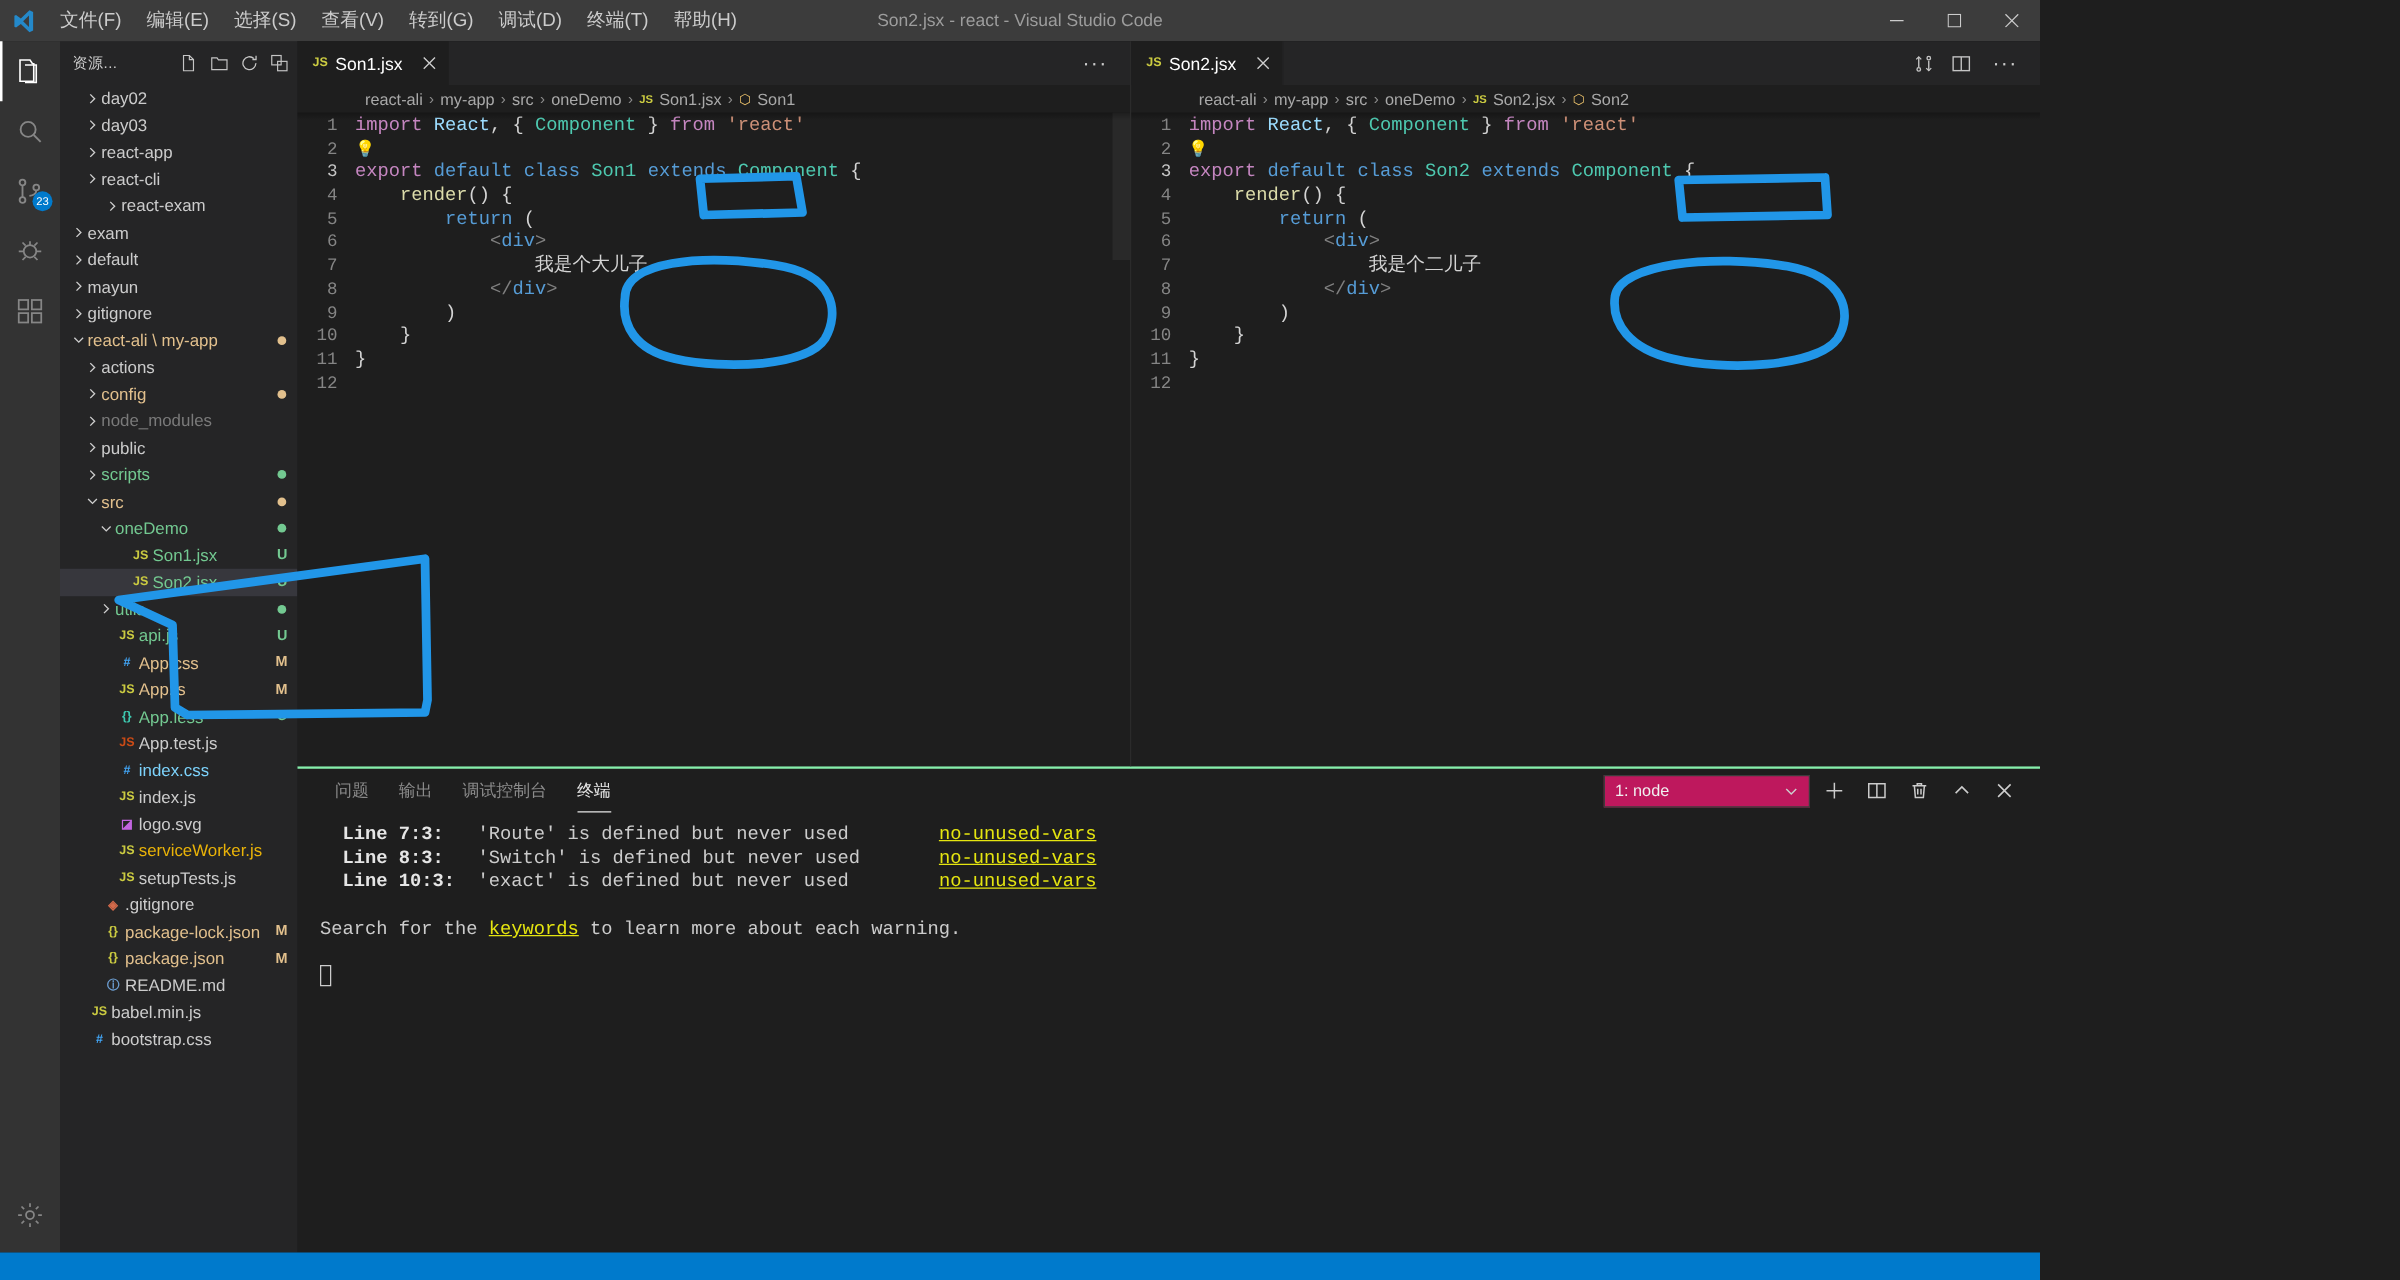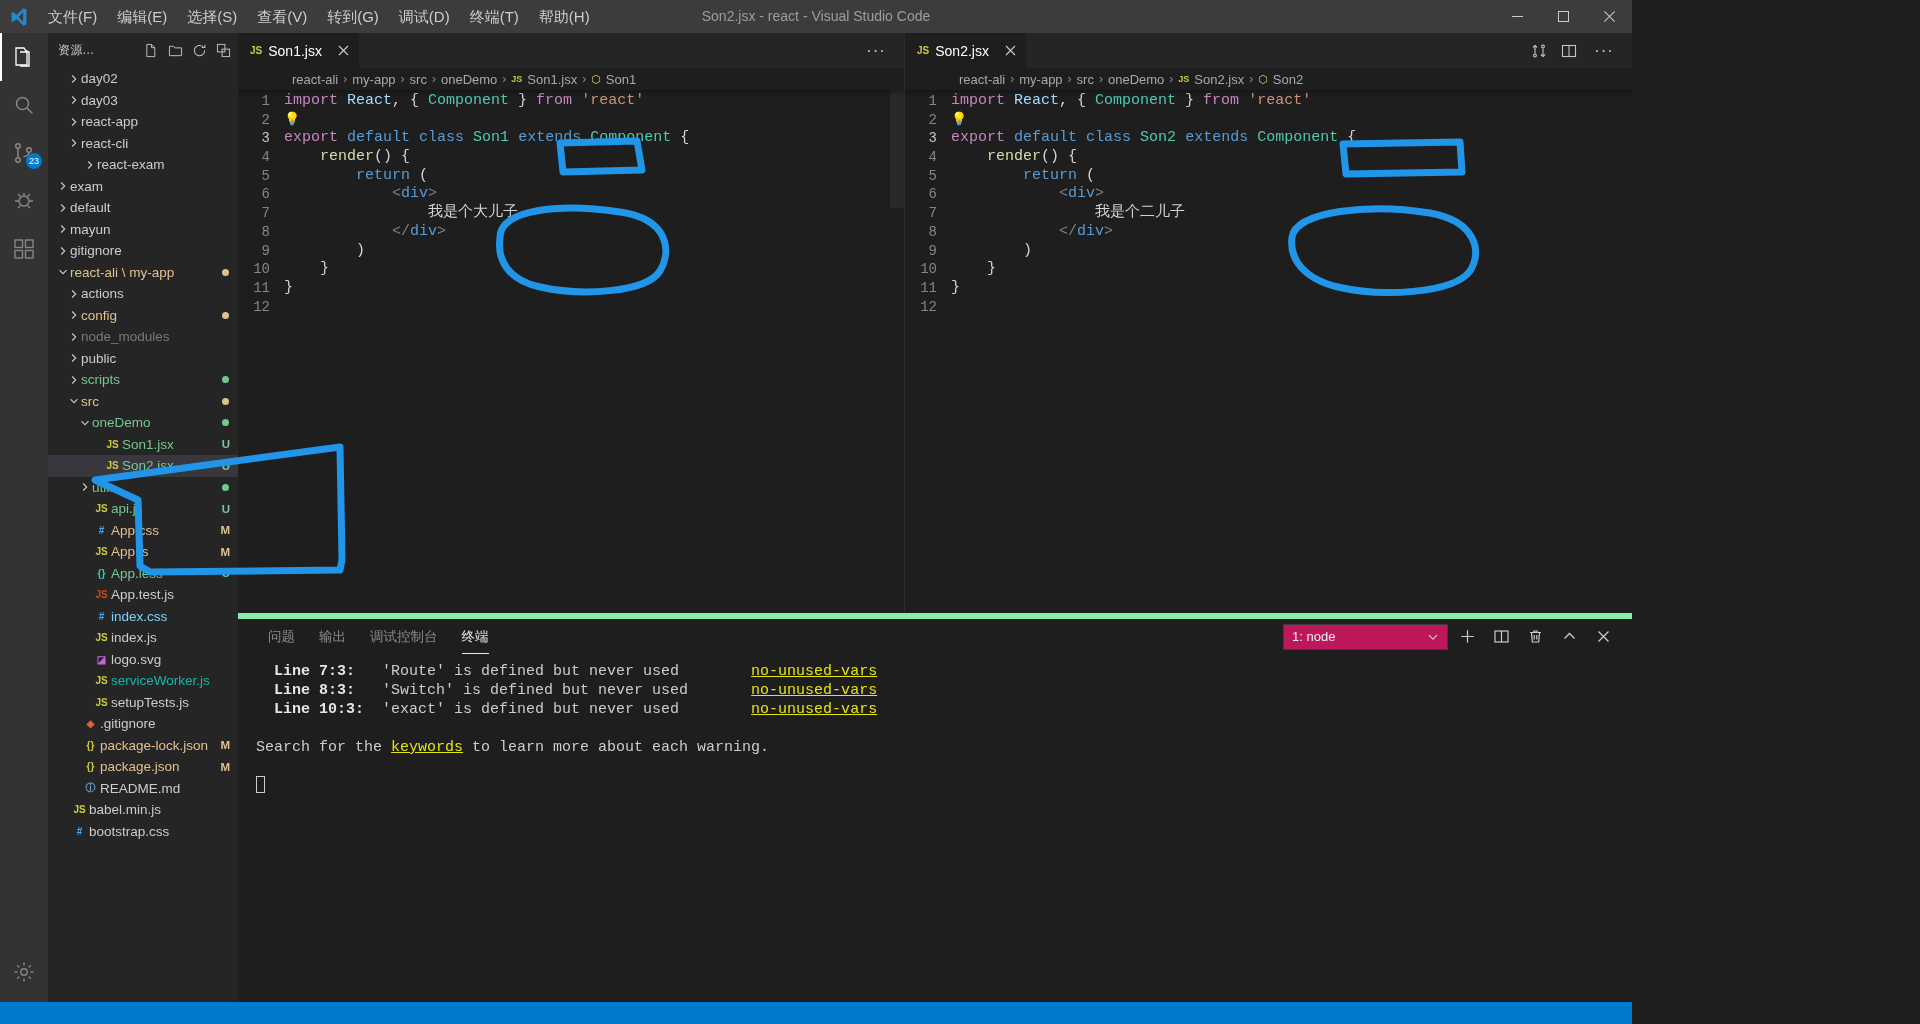--- a/index.html
+++ b/index.html
@@ -146,21 +146,21 @@
   .txt{ color: #d4d4d4; }
   .bulb { color: #ffcc00; font-size: 13px; }
   .minimap-slider {
     position: absolute; right: 0; top: 0; width: 14px; height: 118px;
     background: rgba(121,121,121,.12);
   }
   .pane-shadow { position:absolute; left:0; right:0; top:57px; height:6px;
     background: linear-gradient(to bottom, rgba(0,0,0,.28), rgba(0,0,0,0)); pointer-events:none; }
 
   
-  .panel { flex: 0 0 389px; background: #1e1e1e; border-top: 6px solid #86efac; display: flex; flex-direction: column; }
+  .panel { flex: 0 0 389px; background: #1e1e1e; border-top: 2px solid #86efac; display: flex; flex-direction: column; }
   .panel-header { height: 35px; display: flex; align-items: center; padding-left: 18px; flex: 0 0 35px; }
   .ptab {
     font-size: 13.5px; color: #8b8b8b; padding: 0 12px; height: 35px; line-height: 35px;
     position: relative; cursor: pointer; white-space: nowrap;
   }
   .ptab.active { color: #e7e7e7; }
   .ptab.active::after {
     content: ""; position: absolute; left: 12px; right: 12px; bottom: 0; height: 1px; background: #e7e7e7;
   }
   .panel-actions { margin-left: auto; display: flex; align-items: center; gap: 4px; padding-right: 14px; }
@@ -514,21 +514,21 @@
             <span class="fname" style="color: rgb(204, 204, 204);">index.js</span>
           </div>
           <div class="row" style="padding-left: 30px;">
             <span class="chev"></span>
             <span class="ficon" style="color: rgb(194, 100, 224);">◪</span>
             <span class="fname" style="color: rgb(204, 204, 204);">logo.svg</span>
           </div>
           <div class="row" style="padding-left: 30px;">
             <span class="chev"></span>
             <span class="ficon" style="color: rgb(203, 203, 65);">JS</span>
-            <span class="fname" style="color: #14b8a6;">serviceWorker.js</span>
+            <span class="fname" style="color: #eab308;">serviceWorker.js</span>
           </div>
           <div class="row" style="padding-left: 30px;">
             <span class="chev"></span>
             <span class="ficon" style="color: rgb(203, 203, 65);">JS</span>
             <span class="fname" style="color: rgb(204, 204, 204);">setupTests.js</span>
           </div>
           <div class="row" style="padding-left: 19px;">
             <span class="chev"></span>
             <span class="ficon" style="color: rgb(214, 107, 75);">◈</span>
             <span class="fname" style="color: rgb(204, 204, 204);">.gitignore</span>

